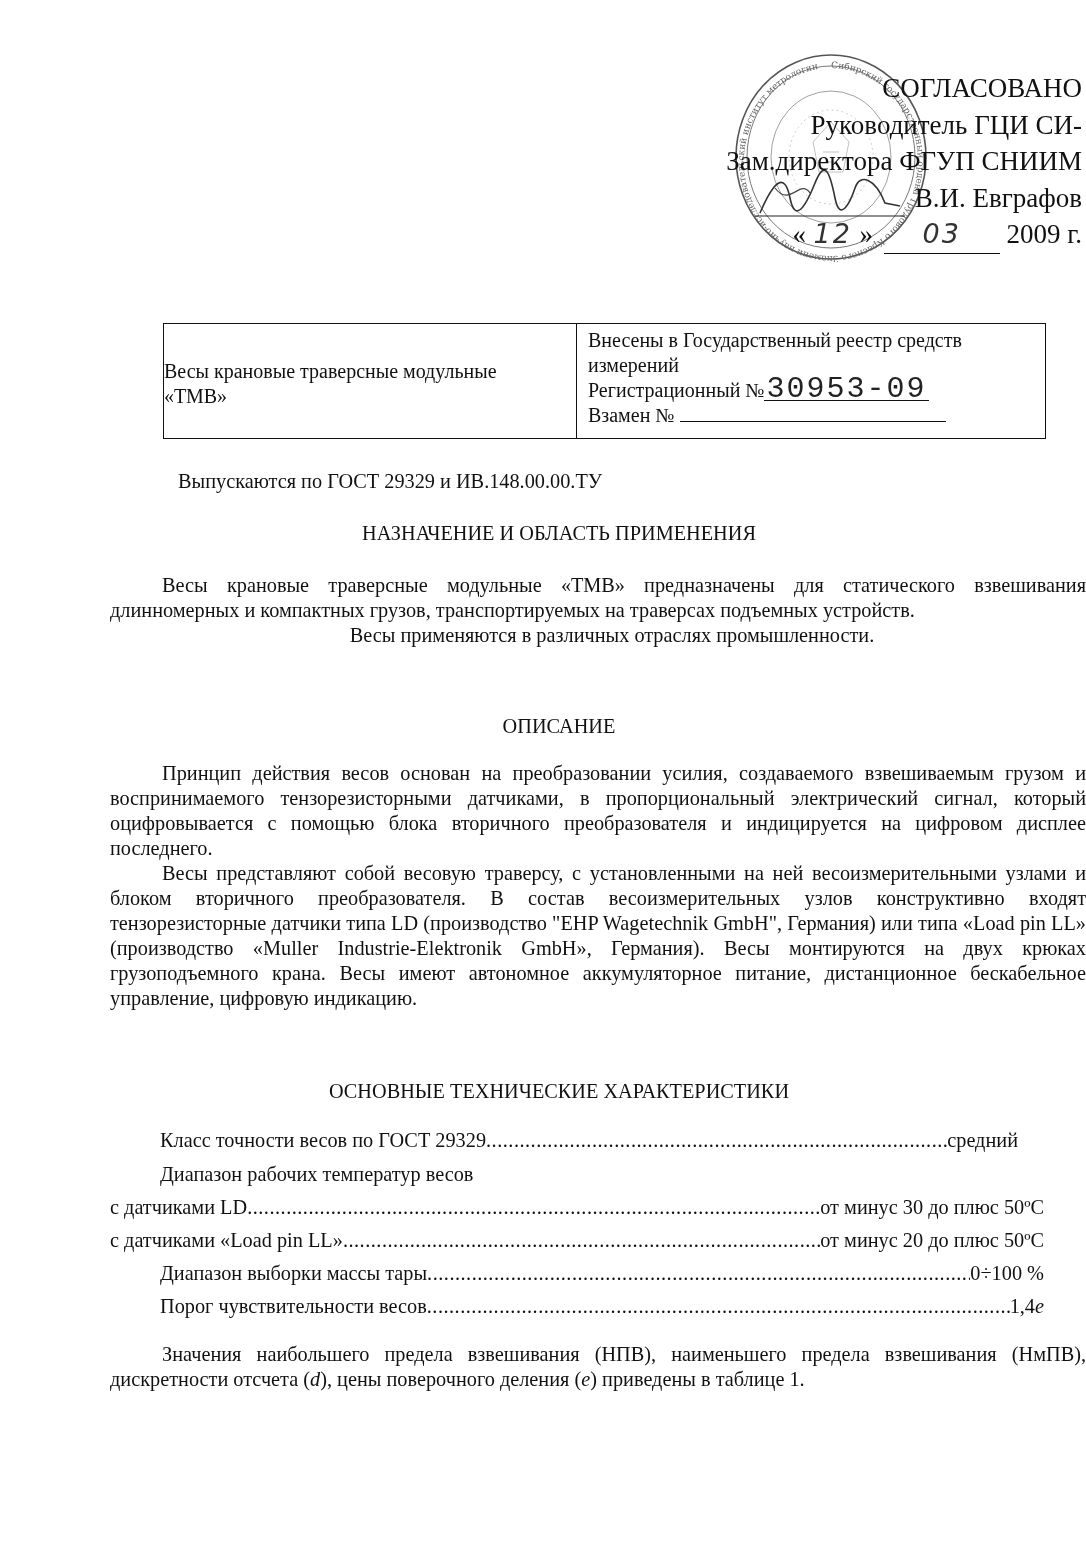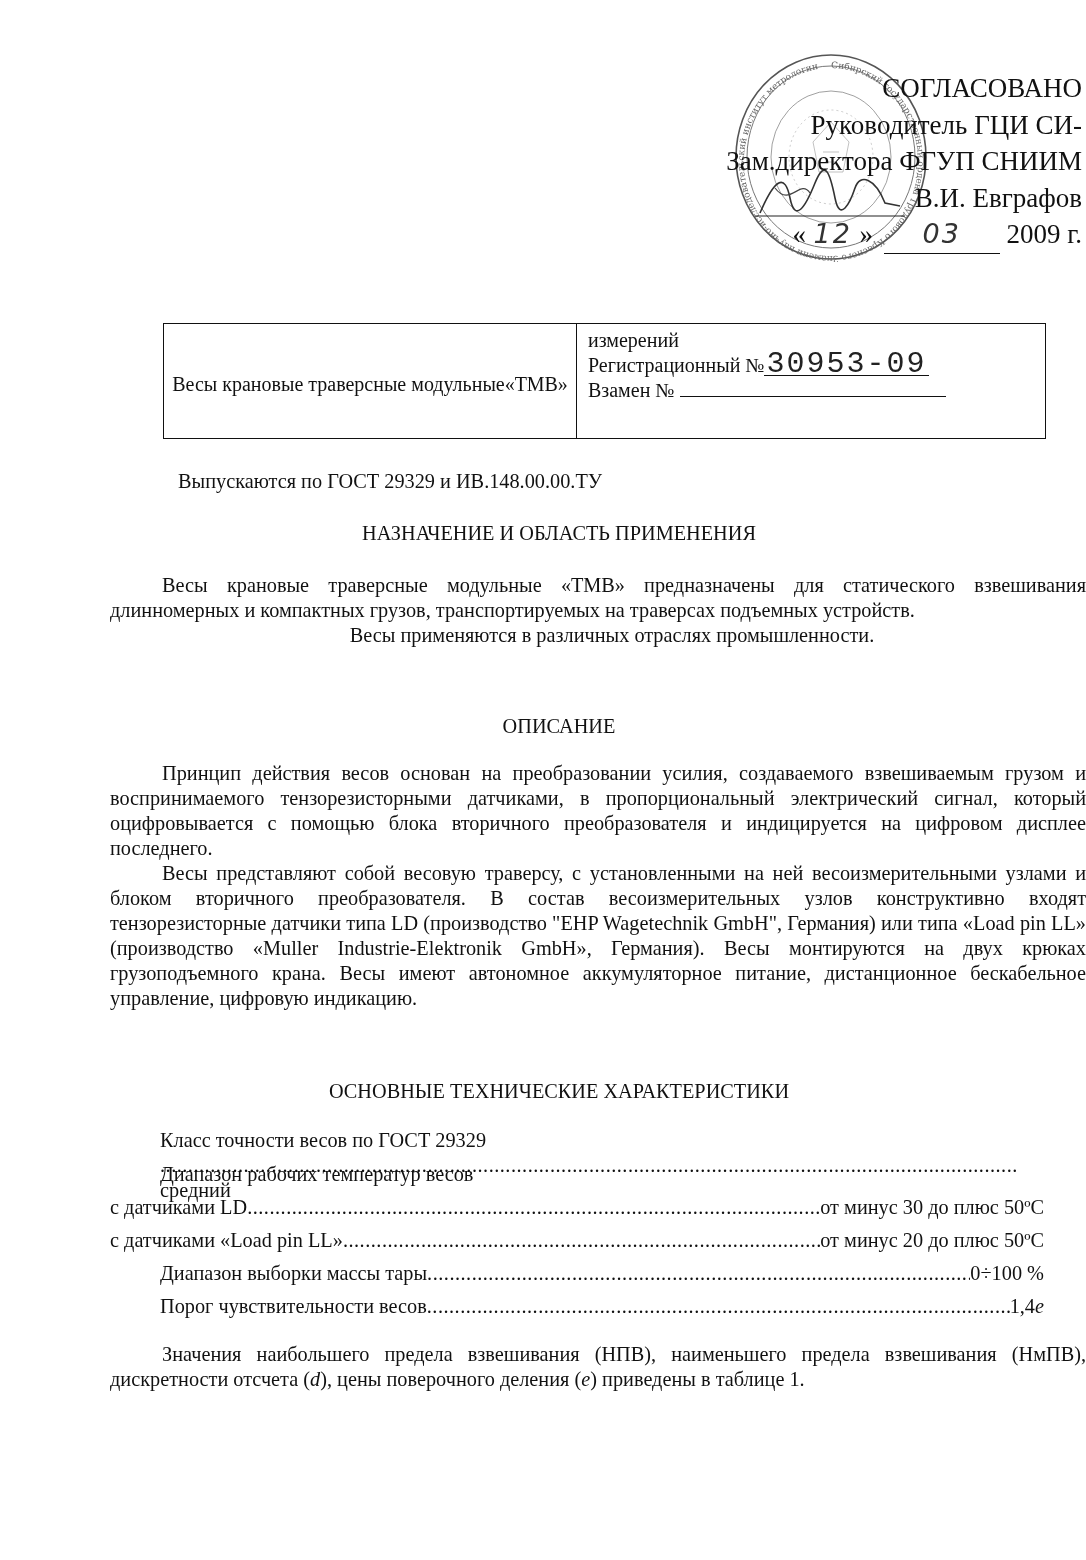--- a/index.html
+++ b/index.html
@@ -19,21 +19,21 @@
   }
   .signature { position: absolute; left: 755px; top: 168px; width: 150px; height: 50px; }
   .hand { font-family: "DejaVu Sans", sans-serif; font-weight: 300; color: #333; font-style: italic; letter-spacing: 2px; }
 
   .reg-table {
     position: absolute; left: 163px; top: 323px; width: 883px; height: 116px;
     border: 1.5px solid #111; box-sizing: border-box; display: flex;
   }
   .reg-left {
     width: 413px; border-right: 1.5px solid #111; box-sizing: border-box;
-    display: flex; flex-direction: row; justify-content: center; align-items: center;
+    display: flex; flex-direction: column; justify-content: center; align-items: flex-start;
     text-align: center; font-size: 20px; line-height: 25px; padding-top: 6px;
   }
   .reg-right { flex: 1; padding: 4px 0 0 11px; font-size: 20px; line-height: 25px; }
   .uline { display: inline-block; border-bottom: 1.2px solid #111; vertical-align: baseline; }
   .reg-num { width: 163px; padding-left: 2px; font-family: Liberation Mono, monospace; font-size: 30px; letter-spacing: 2px; color: #222; line-height: 22px; }
   .zamen-line { width: 266px; height: 18px; margin-left: 6px; }
 
   .p { position: absolute; left: 110px; width: 976px; font-size: 20.3px; line-height: 25px; text-align: justify; }
   .p .ind { display: inline-block; width: 52px; }
   .heading { position: absolute; left: 0; width: 1086px; text-align: center; font-size: 20.3px; padding-left: 16px; }
@@ -81,20 +81,21 @@
     <span>2009 г.</span>
   </span>
 </div>
 
 <div class="reg-table">
   <div class="reg-left">
     <div>Весы крановые траверсные модульные</div>
     <div>«ТМВ»</div>
   </div>
   <div class="reg-right">
+    <div>Внесены в Государственный реестр средств</div>
     <div>измерений</div>
     <div>
       <span>Регистрационный №</span><span class="uline reg-num">30953-09</span>
     </div>
     <div>
       <span>Взамен №</span><span class="uline zamen-line"></span>
     </div>
   </div>
 </div>
 
@@ -103,21 +104,21 @@
 <div class="heading" style="top:522px;">НАЗНАЧЕНИЕ И ОБЛАСТЬ ПРИМЕНЕНИЯ</div>
 <div class="p" style="top:573px;"><span class="ind"></span><span>Весы крановые траверсные модульные «ТМВ» предназначены для статического взвешивания длинномерных и компактных грузов, транспортируемых на траверсах подъемных устройств.</span></div>
 <div class="p" style="top:623px;left:162px;width:900px;text-align:center;">Весы применяются в различных отраслях  промышленности.</div>
 
 <div class="heading" style="top:715px;">ОПИСАНИЕ</div>
 <div class="p" style="top:761px;"><span class="ind"></span><span>Принцип действия весов основан на преобразовании усилия, создаваемого взвешиваемым грузом и воспринимаемого тензорезисторными датчиками, в пропорциональный электрический сигнал, который оцифровывается с помощью блока вторичного преобразователя  и индицируется на цифровом дисплее последнего.</span></div>
 <div class="p" style="top:861px;"><span class="ind"></span><span>Весы представляют собой весовую траверсу, с установленными на ней весоизмерительными узлами и блоком вторичного преобразователя. В состав весоизмерительных узлов конструктивно входят тензорезисторные датчики типа LD (производство "EHP Wagetechnik GmbH", Германия) или типа «Load pin LL» (производство «Muller Industrie-Elektronik GmbH», Германия). Весы монтируются на двух крюках  грузоподъемного крана. Весы имеют автономное аккумуляторное питание, дистанционное бескабельное управление, цифровую индикацию.</span></div>
 
 <div class="heading" style="top:1080px;">ОСНОВНЫЕ ТЕХНИЧЕСКИЕ ХАРАКТЕРИСТИКИ</div>
 
-<div class="spec-row" style="left:160px;top:1128px;width:858px;flex-direction:column;">
+<div class="spec-row" style="left:160px;top:1128px;width:858px;">
   <span>Класс точности весов по ГОСТ 29329</span>
   <span class="dots"></span>
   <span>средний</span>
 </div>
 <div class="spec-row" style="left:160px;top:1162px;width:700px;">
   <span>Диапазон рабочих температур весов</span>
 </div>
 <div class="spec-row" style="left:110px;top:1195px;width:934px;">
   <span>с датчиками LD </span>
   <span class="dots"></span>

